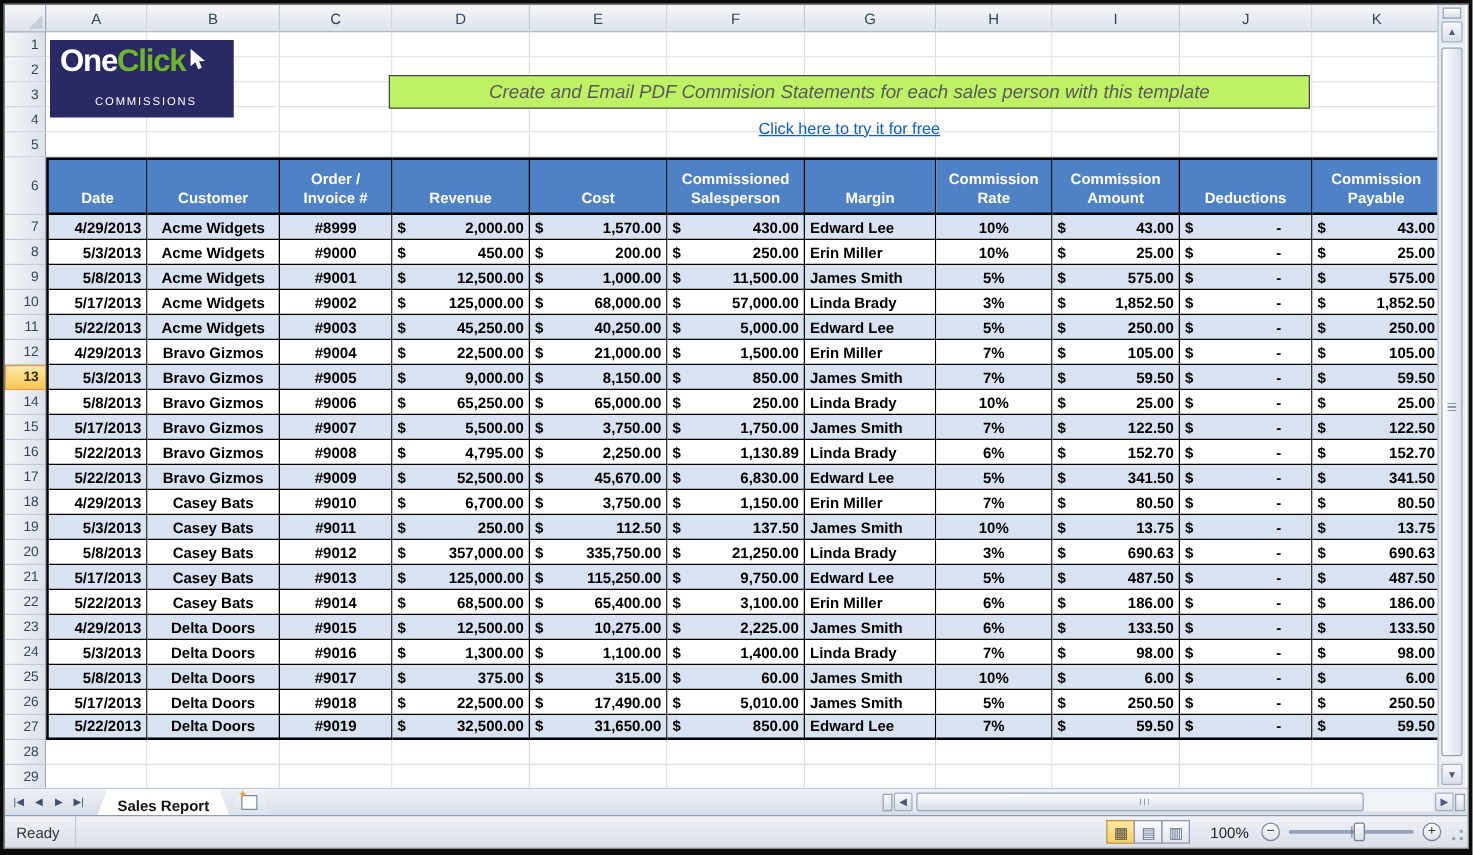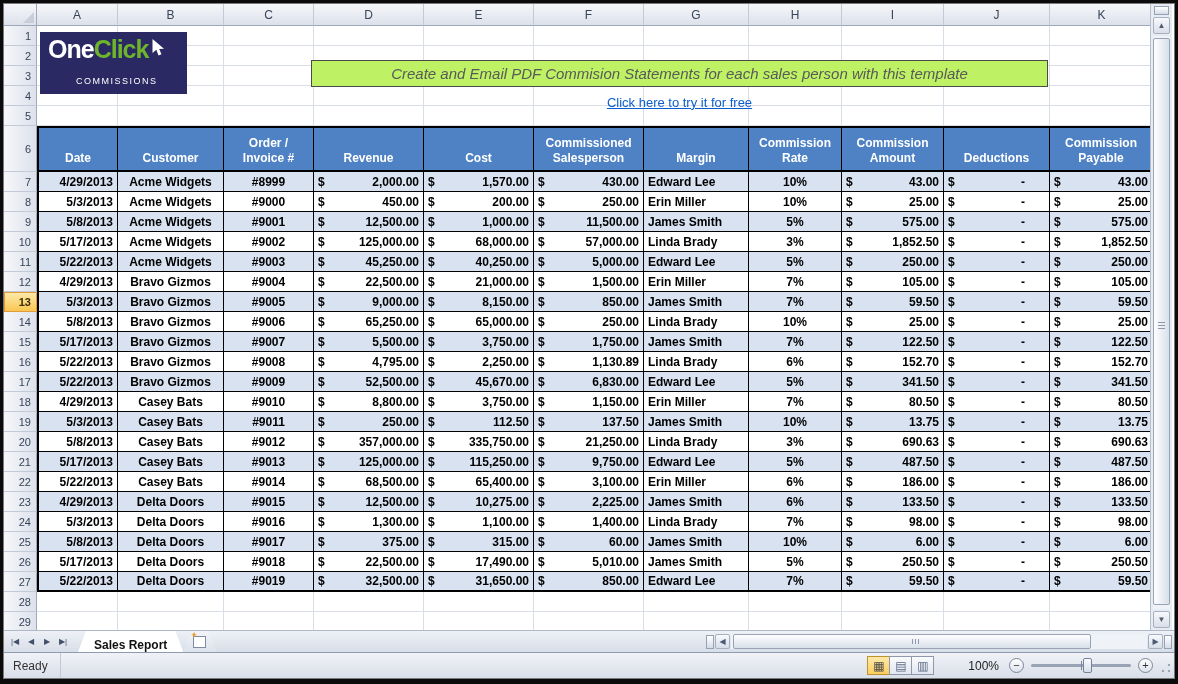--- a/index.html
+++ b/index.html
@@ -120,21 +120,21 @@
                border-top:1px solid #8E9CB2; display:flex; align-items:center;
                font-size:12px; color:#333; }
   .ready { padding:0 12px 0 9px; }
   .ssep  { width:1px; align-self:stretch; background:#C2CAD6; }
   .sfill { flex:1; }
   .views { display:flex; margin-right:10px; }
   .vbtn  { width:23px; height:19px; border:1px solid #8E99AD; margin-left:-1px;
            background:linear-gradient(#FAFBFD,#E1E6EF); color:#5d6b85; font-size:12px;
            display:flex; align-items:center; justify-content:center; cursor:pointer; }
   .vbtn.active { background:linear-gradient(#FFE9A8,#FBCE5F); border-color:#C0922F; color:#4a4a4a; }
-  .zoomlabel { margin:0 10px 0 24px; color:#222; }
+  .zoomlabel { margin:0 10px 0 6px; color:#222; }
   .zbtn { width:15px; height:15px; border-radius:50%; border:1px solid #7C8699;
           background:linear-gradient(#fff,#DDE3EC); color:#333; font-size:11px; line-height:1;
           display:flex; align-items:center; justify-content:center; cursor:pointer; }
   .ztrack { width:100px; height:3px; background:#98A3B6; border-radius:2px; margin:0 7px;
           position:relative; }
   .ztick  { position:absolute; left:50%; top:-3px; width:1px; height:9px; background:#7C8699; }
   .zthumb { position:absolute; left:52%; top:-6px; width:9px; height:15px;
           background:linear-gradient(#FBFCFE,#D7DDE8); border:1px solid #76829A;
           border-radius:2px; cursor:pointer; }
   .rgrip { width:13px; height:13px; margin:6px 2px 0 6px;
@@ -569,21 +569,21 @@
           <div class="td money band last">
             <span>$</span>
             <span>341.50</span>
           </div>
           <div class="rh">18</div>
           <div class="td right first">4/29/2013</div>
           <div class="td center">Casey Bats</div>
           <div class="td center">#9010</div>
           <div class="td money">
             <span>$</span>
-            <span>8,800.00</span>
+            <span>6,700.00</span>
           </div>
           <div class="td money">
             <span>$</span>
             <span>3,750.00</span>
           </div>
           <div class="td money">
             <span>$</span>
             <span>1,150.00</span>
           </div>
           <div class="td left">Erin Miller</div>

